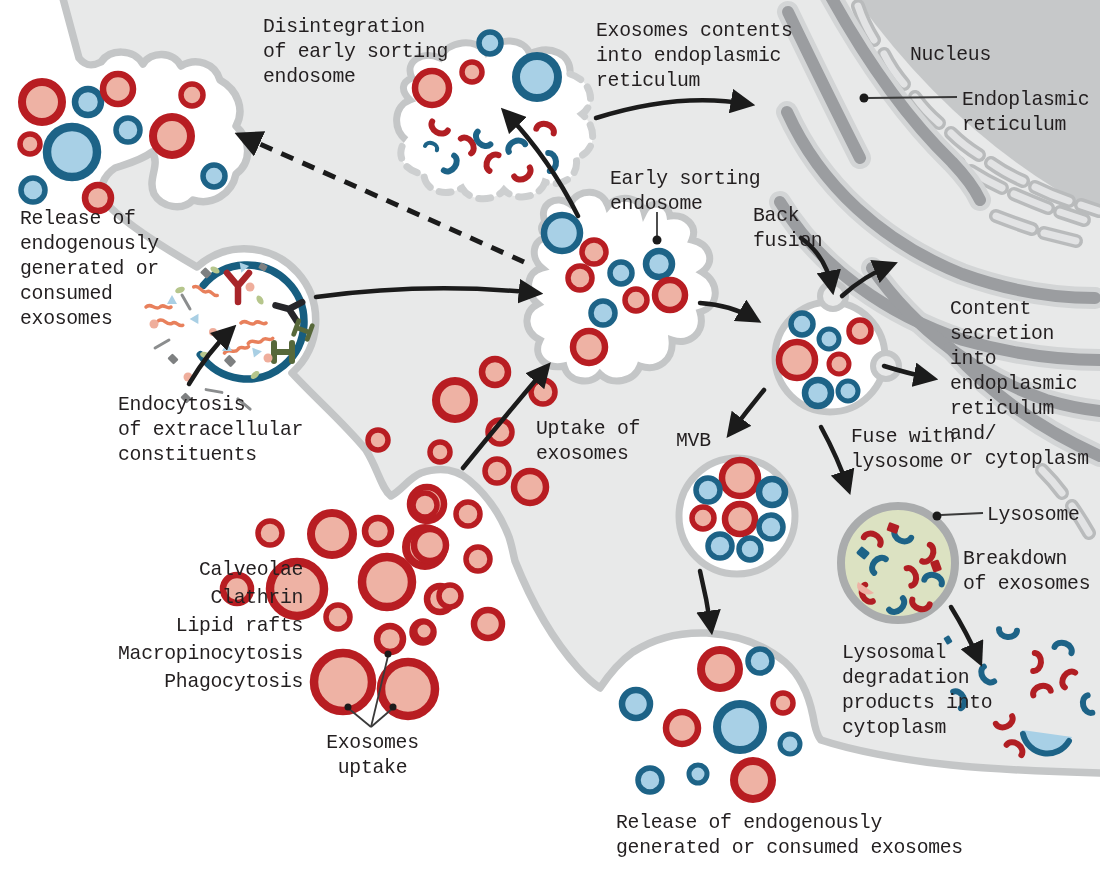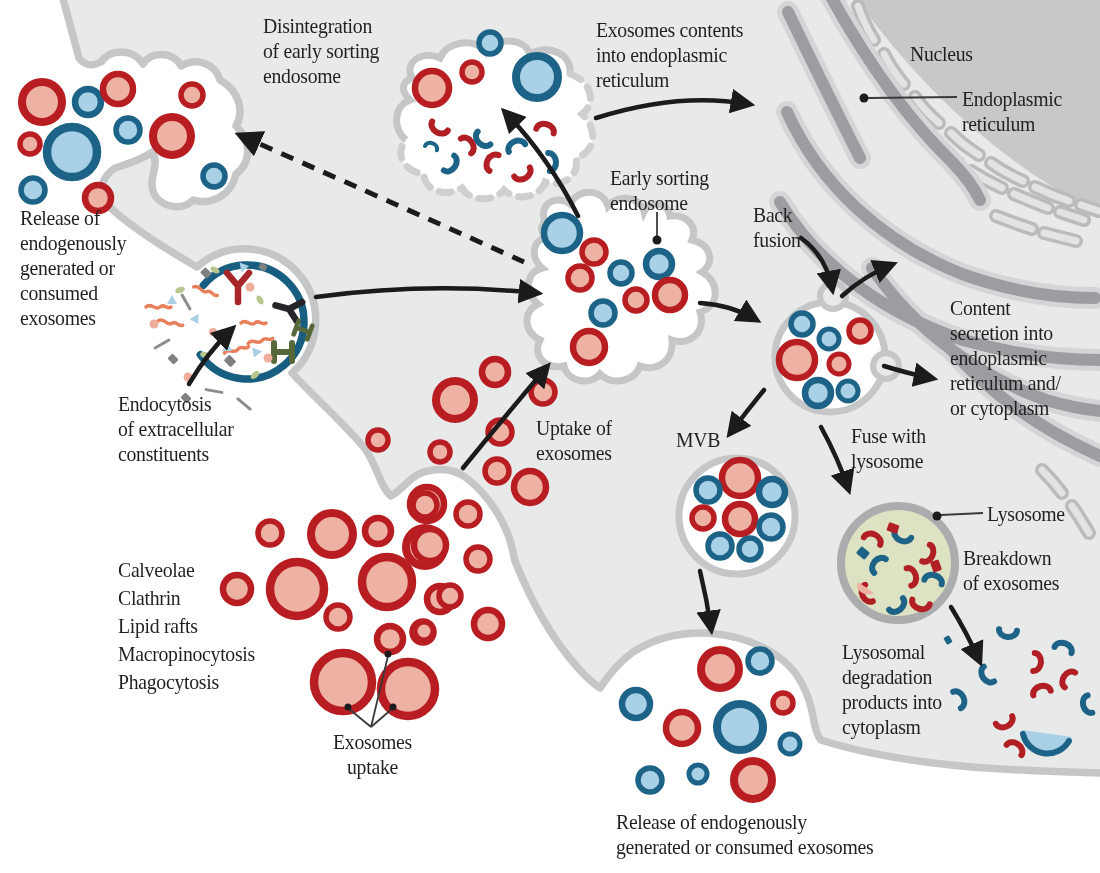--- a/index.html
+++ b/index.html
@@ -1,22 +1,22 @@
 <!DOCTYPE html>
 <html><head>
 <meta charset="utf-8">
 <style>
   html,body{margin:0;padding:0;background:#fff;}
   #stage{position:relative;width:1100px;height:873px;background:#ffffff;overflow:hidden;
-         font-family:Liberation Serif, serif;}
+         font-family:Liberation Mono, monospace;}
   #art{position:absolute;left:0;top:0;}
   .lbl{position:absolute;font-size:21px;line-height:25px;color:#231f20;white-space:pre-line;
        letter-spacing:-0.3px;transform:scaleX(.94);transform-origin:left top;}
   .lbl.center{text-align:center;transform-origin:center top;}
-  #mechanisms{position:absolute;left:118px;top:556px;margin:0;padding:0;list-style:none;}
+  #mechanisms{position:absolute;left:118px;top:556px;margin:0;padding:0;list-style:none;text-align:right;}
   #mechanisms li{font-size:21px;line-height:28px;color:#231f20;letter-spacing:-0.3px;
        transform:scaleX(.94);transform-origin:left top;}
   
   .cell{fill:#e8e9e9;stroke:#c4c6c7;stroke-width:7.5;stroke-linejoin:round;}
   .white{fill:#ffffff;}
   .mem{fill:none;stroke:#c4c6c7;stroke-width:7;}
   .memd{fill:none;stroke:#cdcfd0;stroke-width:7;stroke-dasharray:12 10;stroke-linecap:round;}
   .vr{stroke:#b81d22;fill:#eeb2a4;}
   .vb{stroke:#1d6387;fill:#a8d0e6;}
   .erh{fill:none;stroke:#d3d5d6;stroke-width:22;stroke-linecap:round;}

